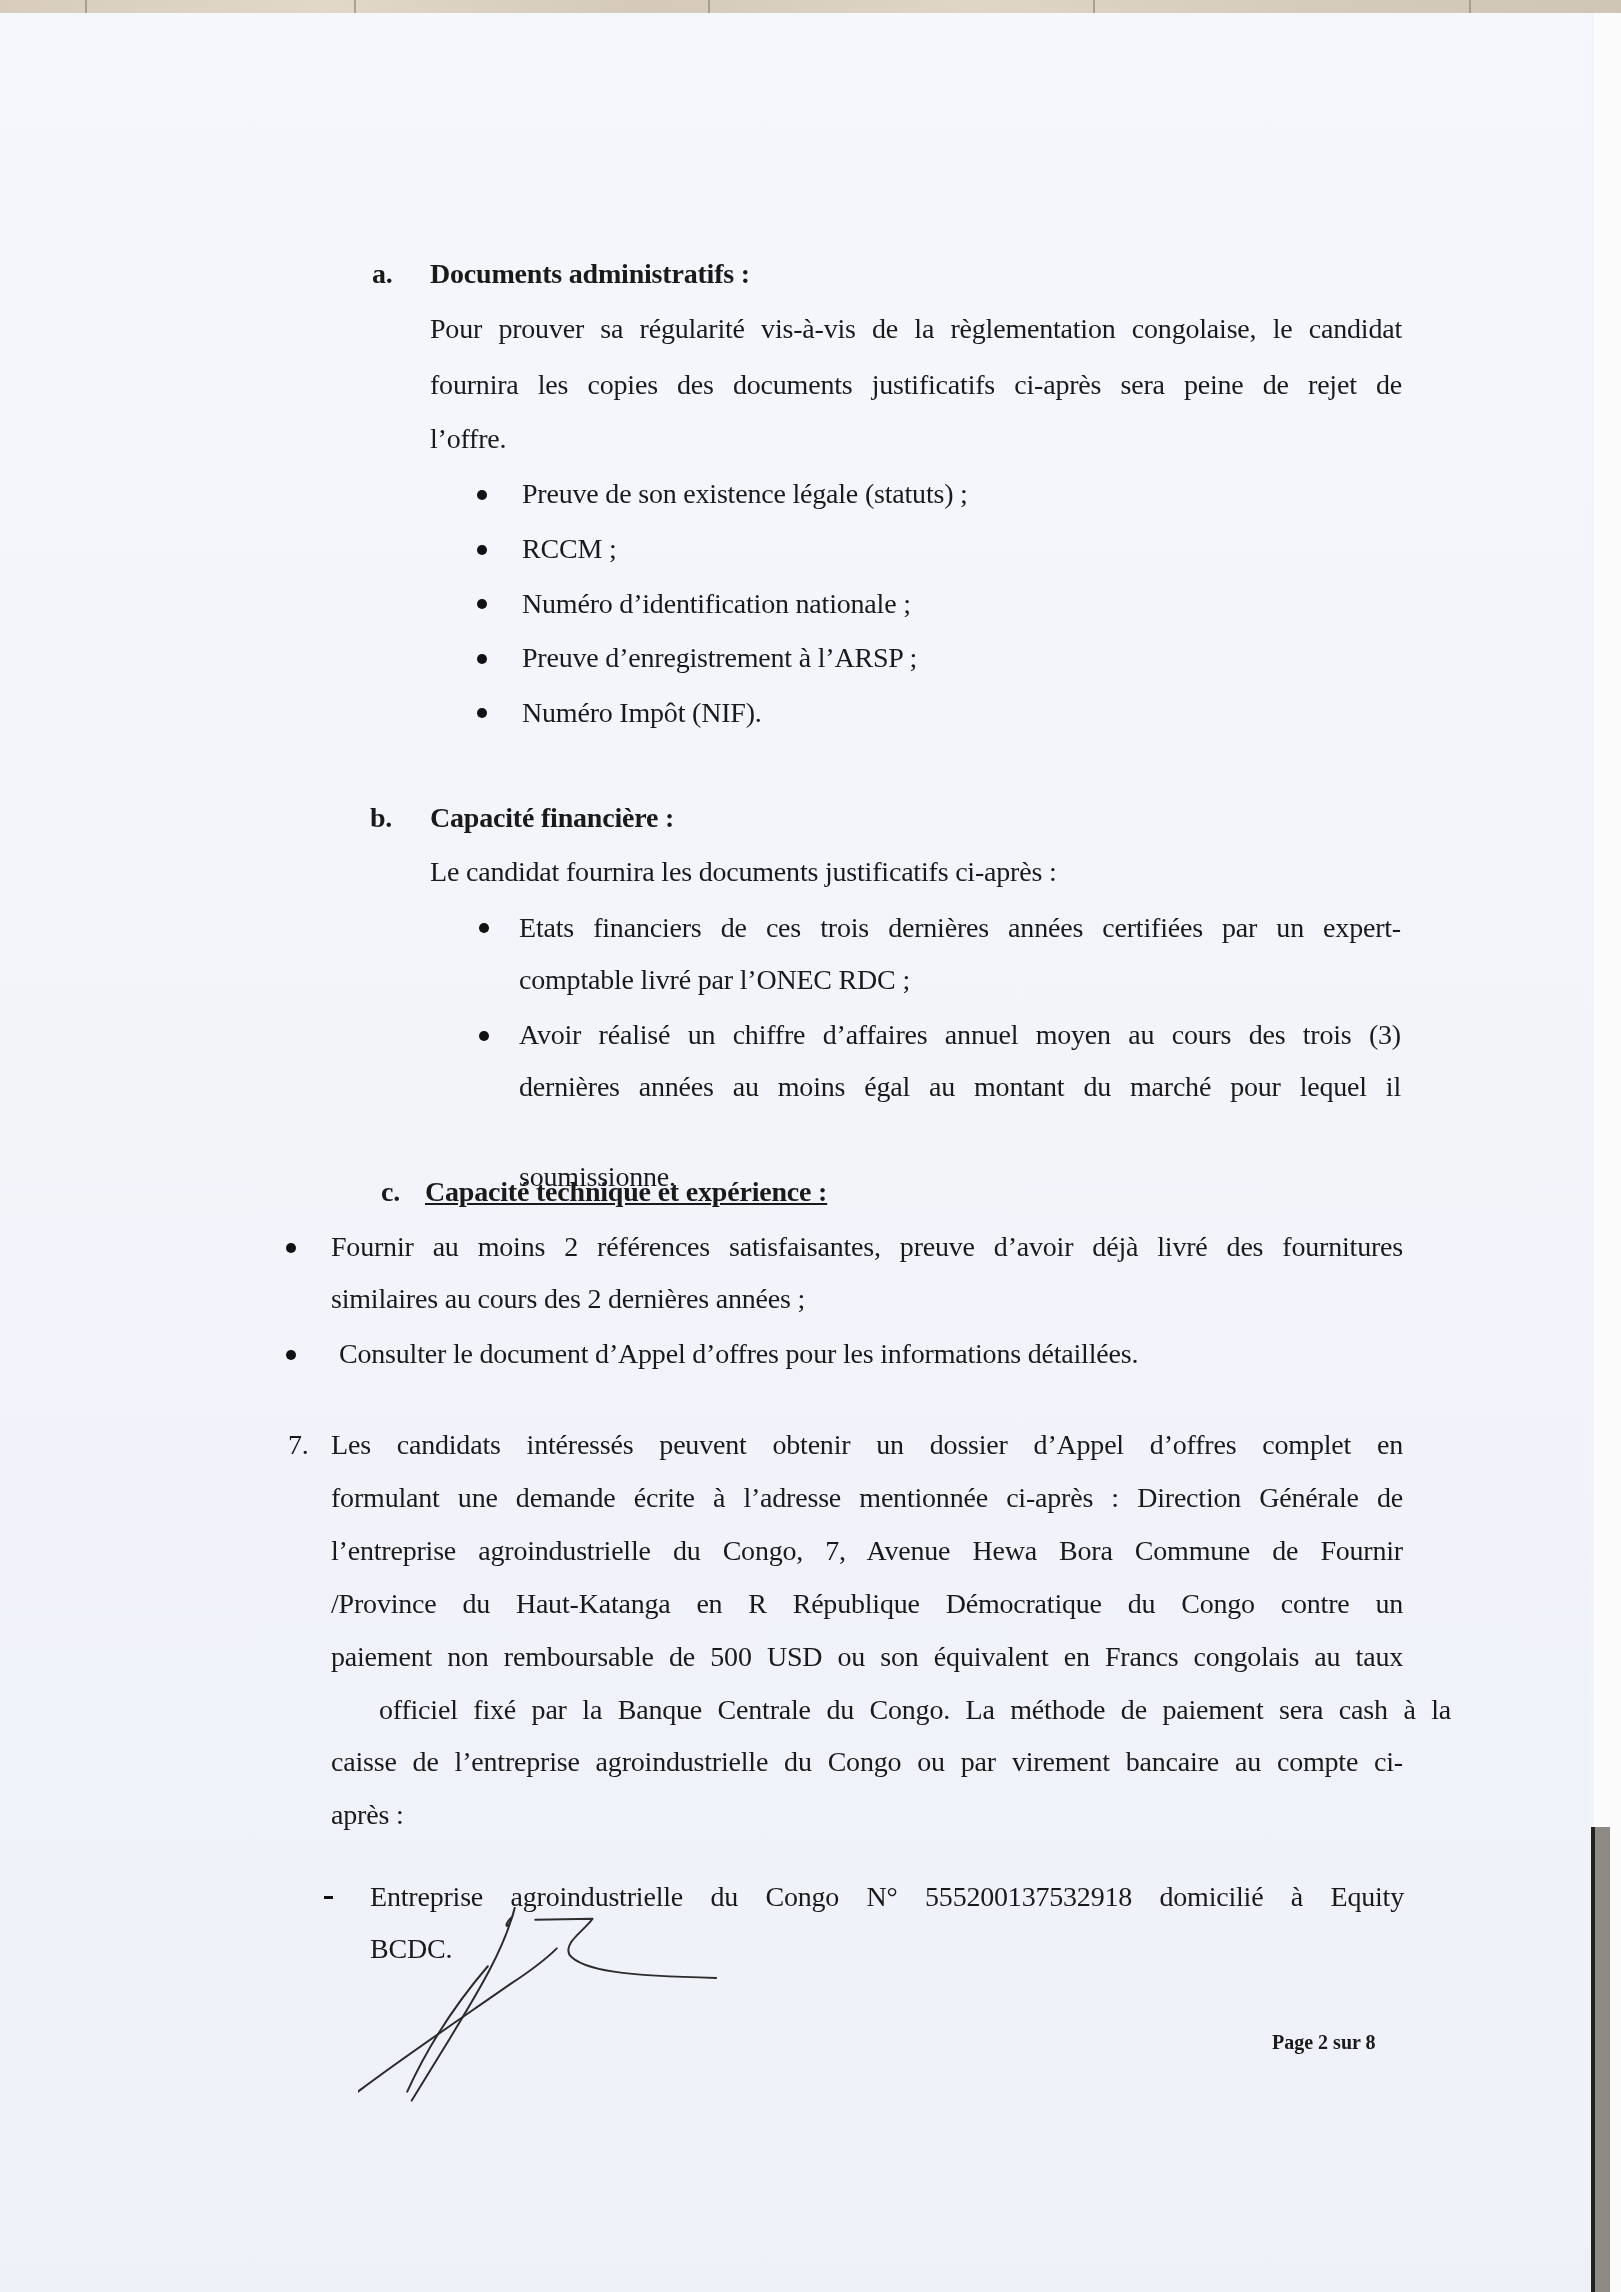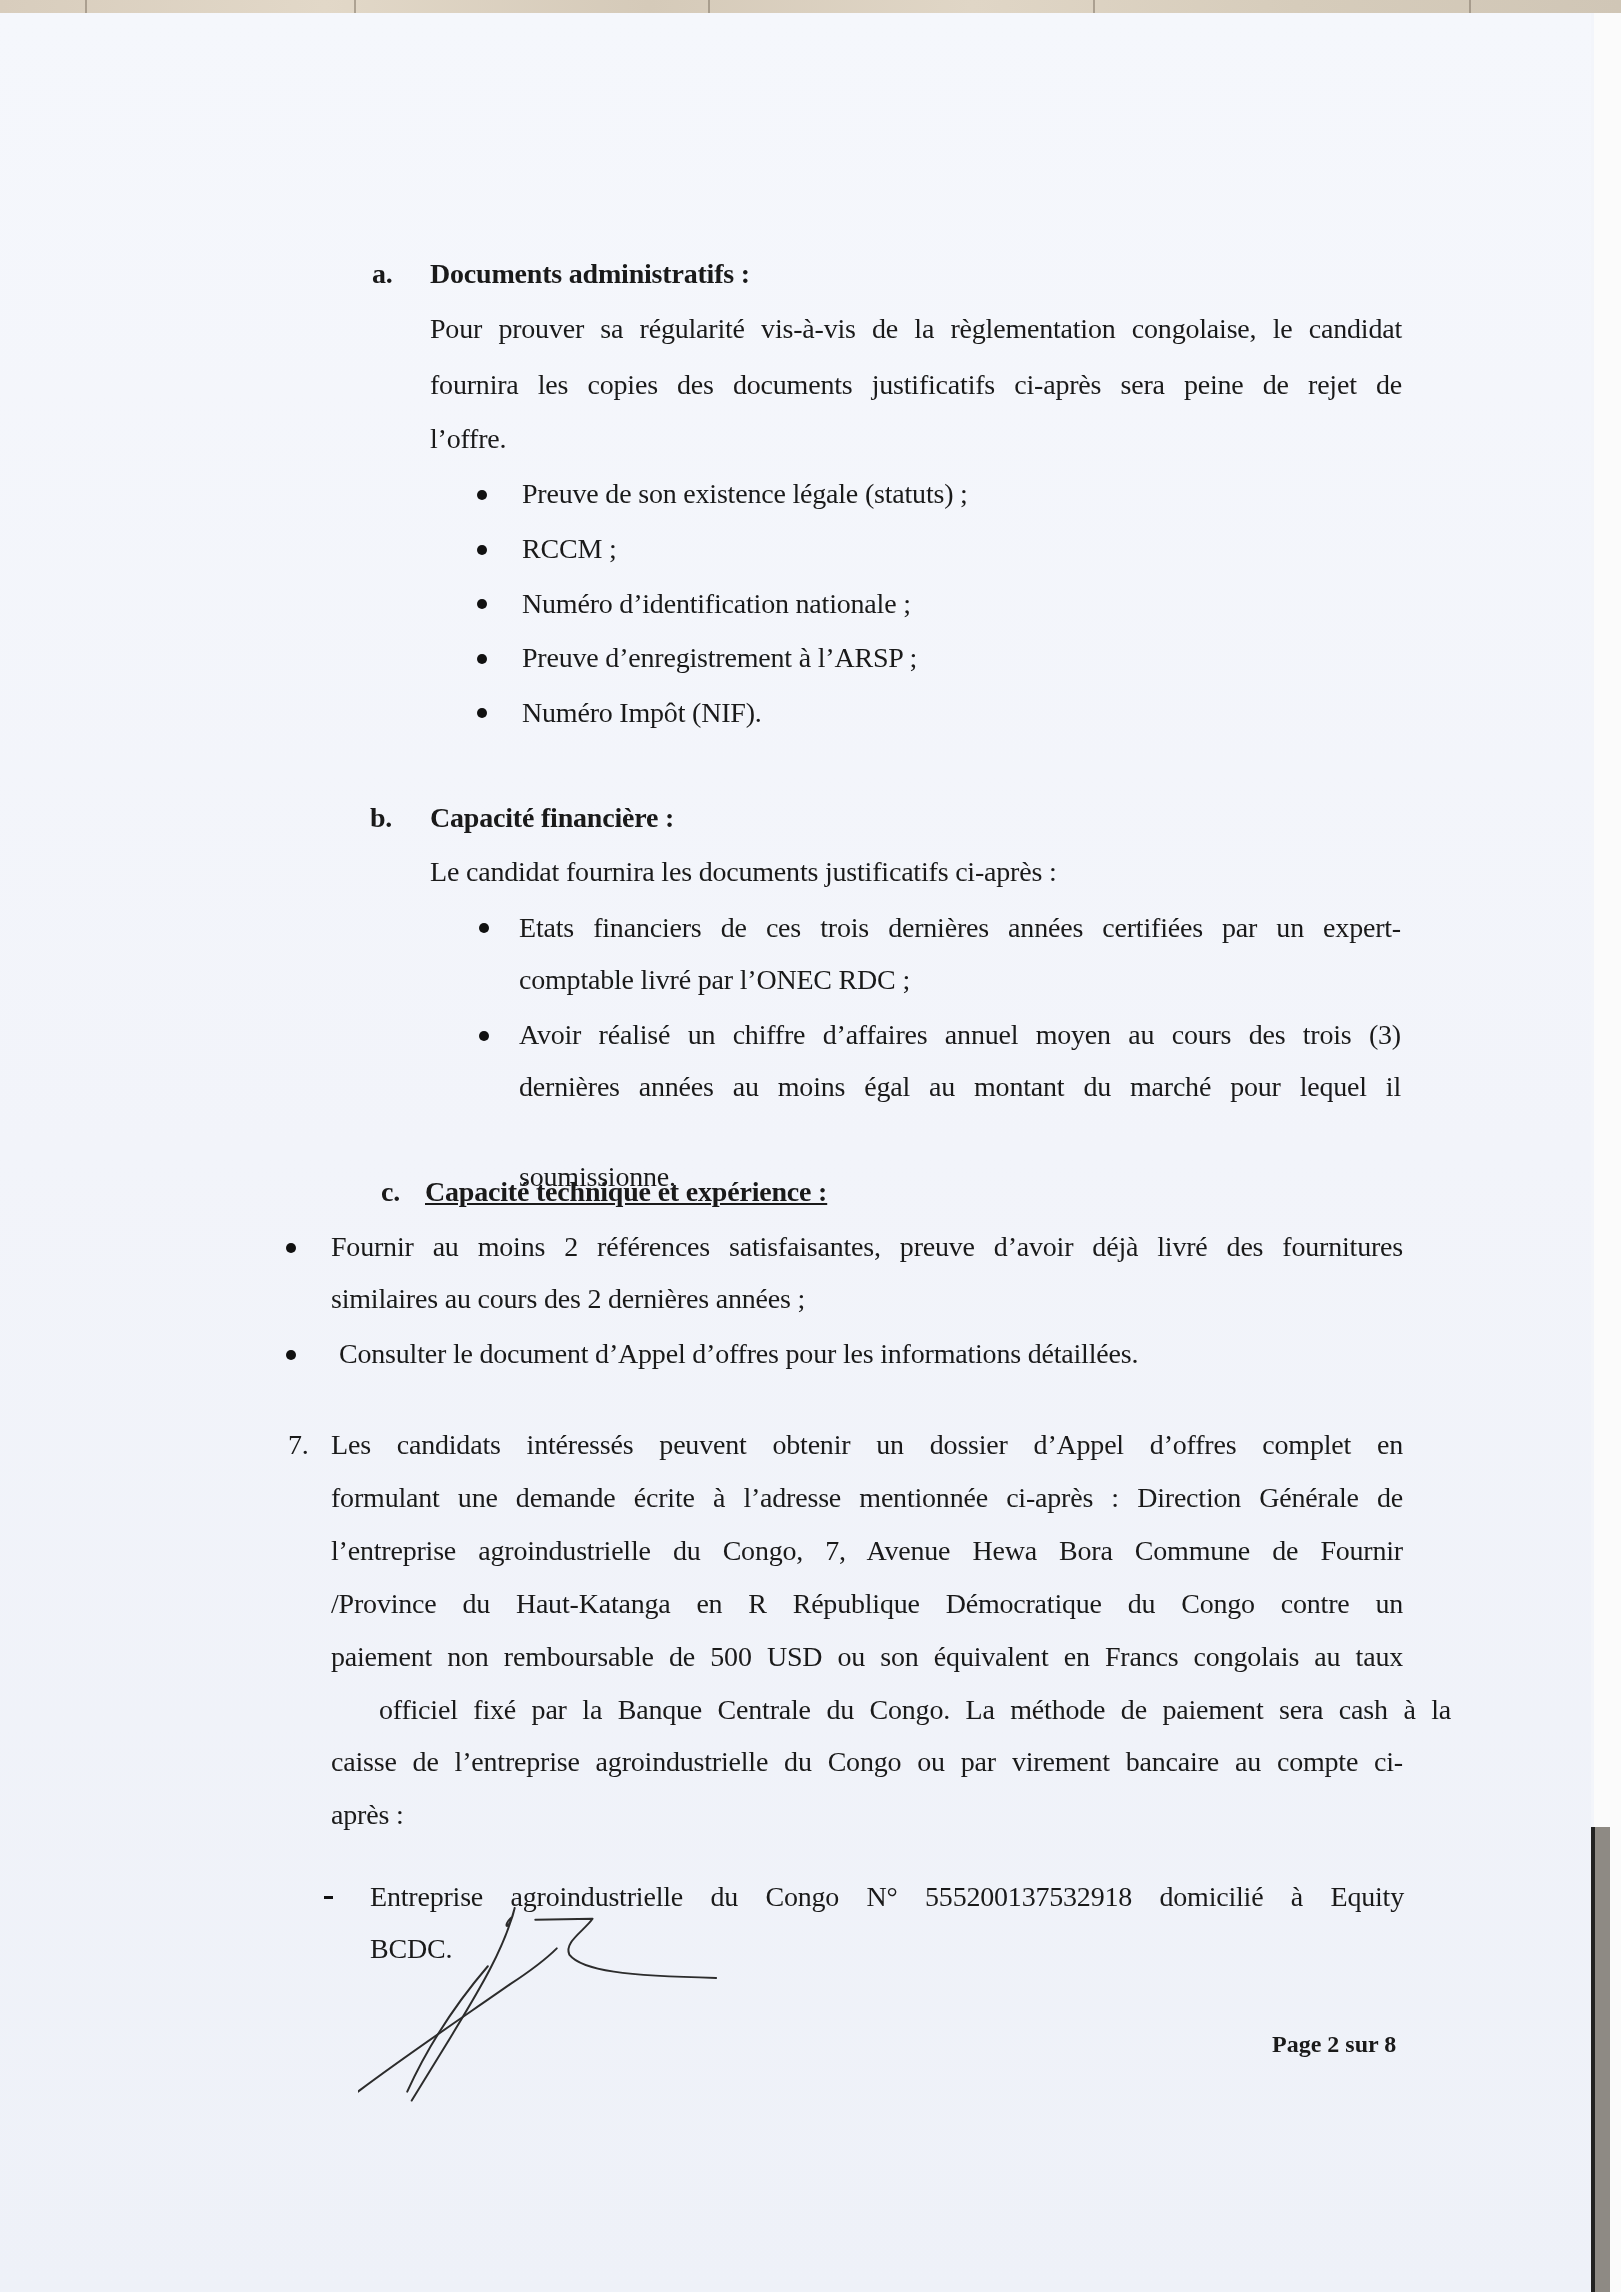--- a/index.html
+++ b/index.html
@@ -20,21 +20,21 @@
     }
     .edge-line { position: absolute; left: 1591px; top: 1827px; width: 3.6px; height: 466px; background: #222; }
     .edge-strip { position: absolute; left: 1594px; top: 13.4px; width: 27px; height: 2279px; background: #fbfbfb; }
     .edge-strip-low { position: absolute; left: 1594px; top: 1827px; width: 16px; height: 466px; background: #8e8a84; }
 
     .t { position: absolute; font-size: 28px; line-height: 32px; white-space: nowrap; letter-spacing: -0.2px; }
     .b { font-weight: bold; }
     .just { text-align: justify; text-align-last: justify; white-space: normal; }
     .bullet { position: absolute; width: 9.9px; height: 9.9px; border-radius: 50%; background: #111; }
     .dash { position: absolute; width: 9px; height: 2.7px; background: #111; }
-    .pagenum { position: absolute; font-size: 24px; font-weight: bold; white-space: nowrap; }
+    .pagenum { position: absolute; font-size: 20px; font-weight: bold; white-space: nowrap; }
     .pagenum .n { font-weight: bold; }
     svg.sig { position: absolute; left: 358px; top: 1899px; }
   </style>
 </head>
 <body>
 
 <div class="scan-top">
   <div class="grain" style="left:85px"></div>
   <div class="grain" style="left:354px"></div>
   <div class="grain" style="left:708px"></div>

